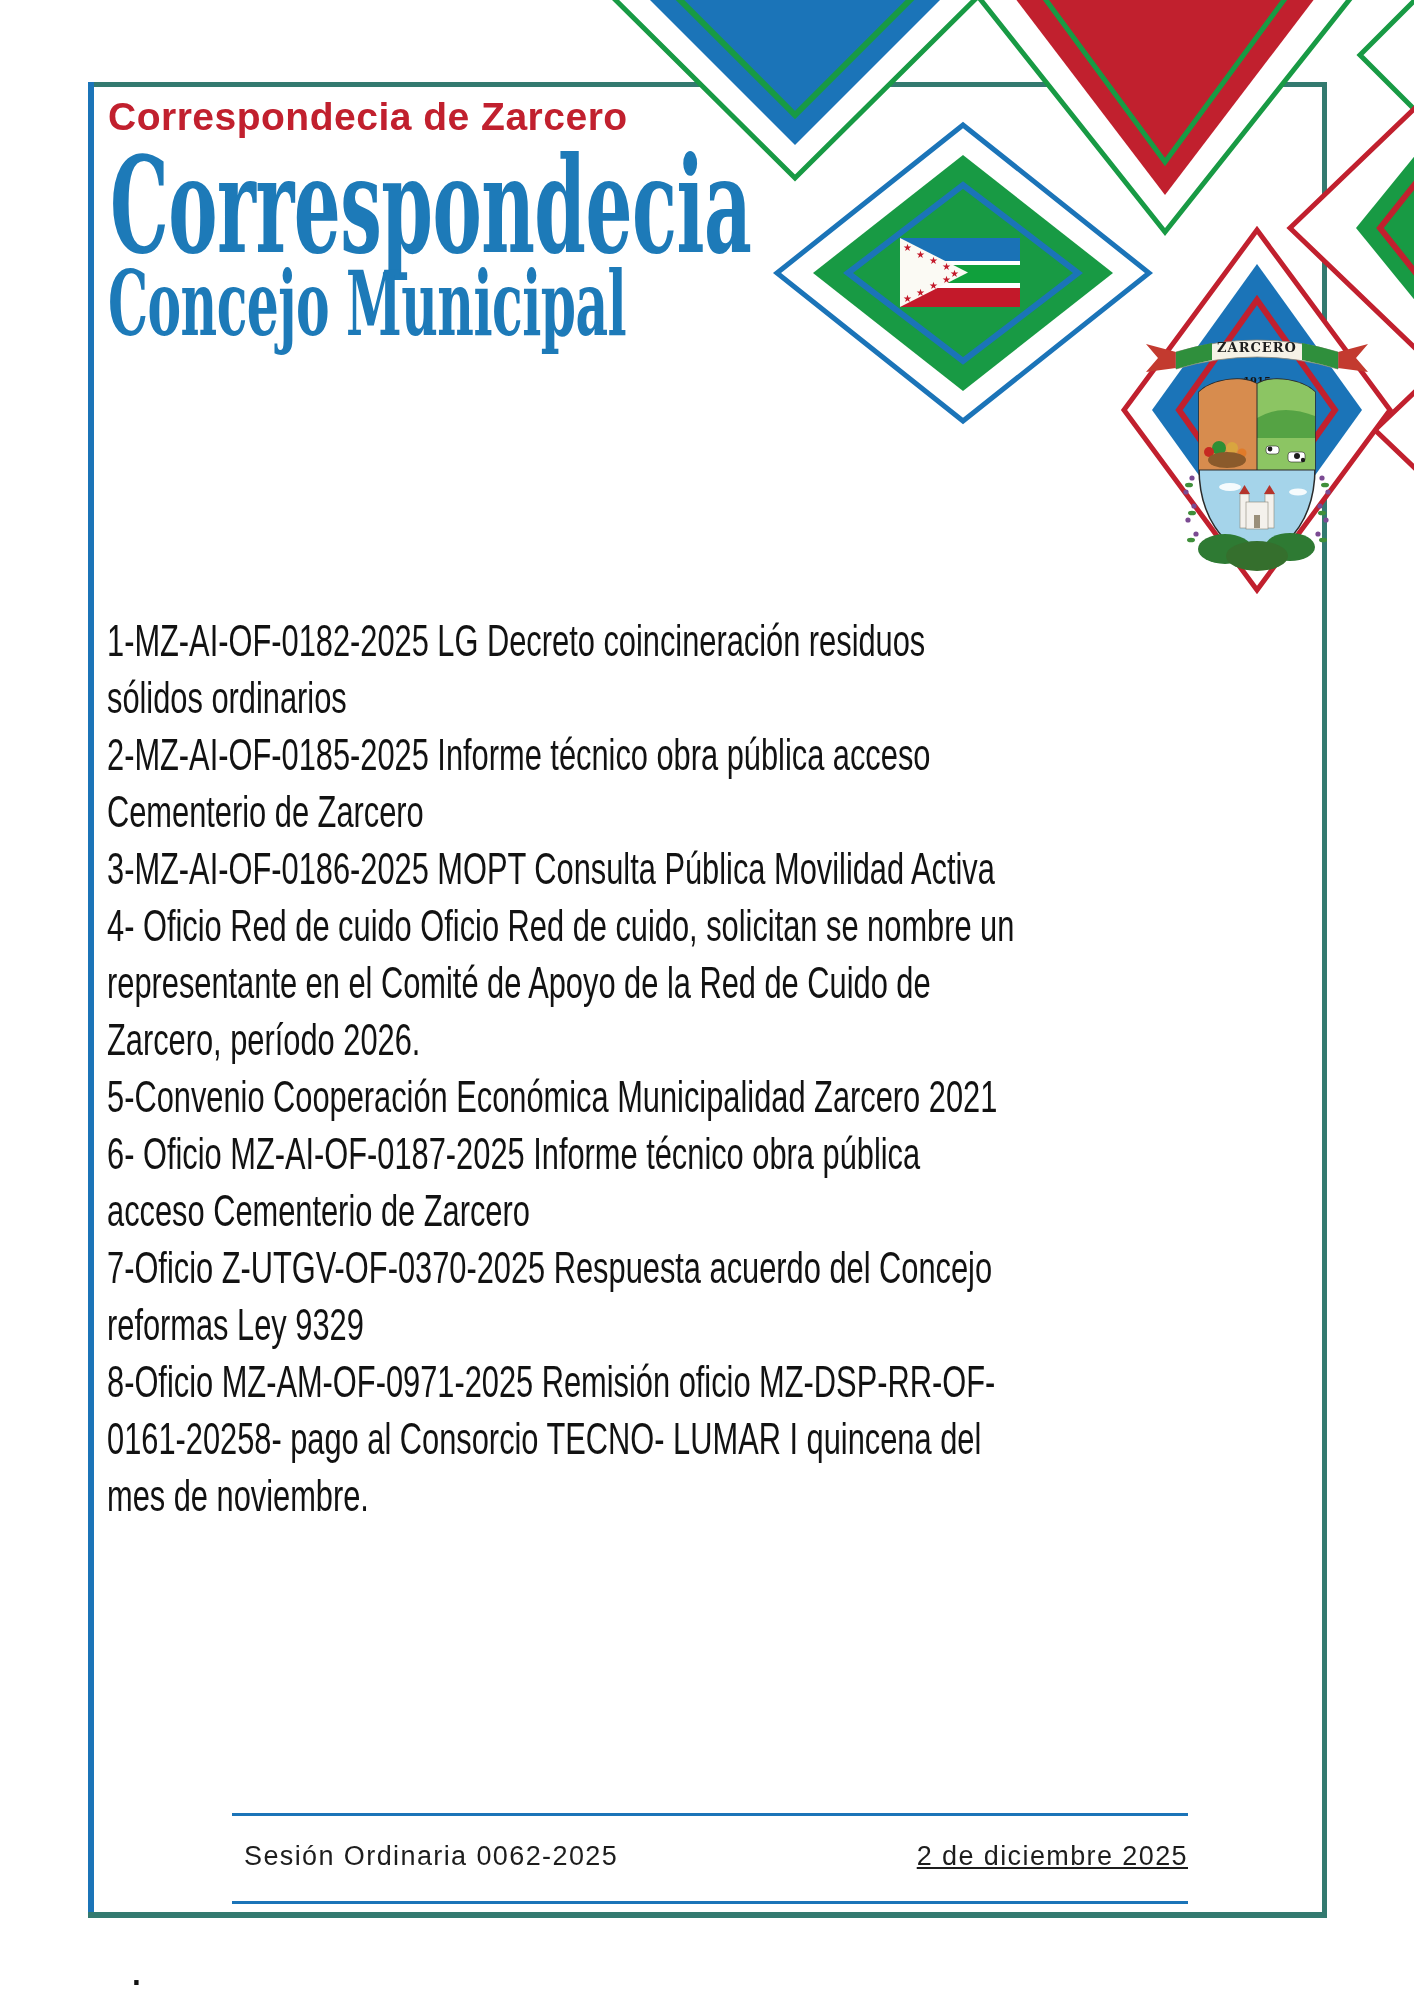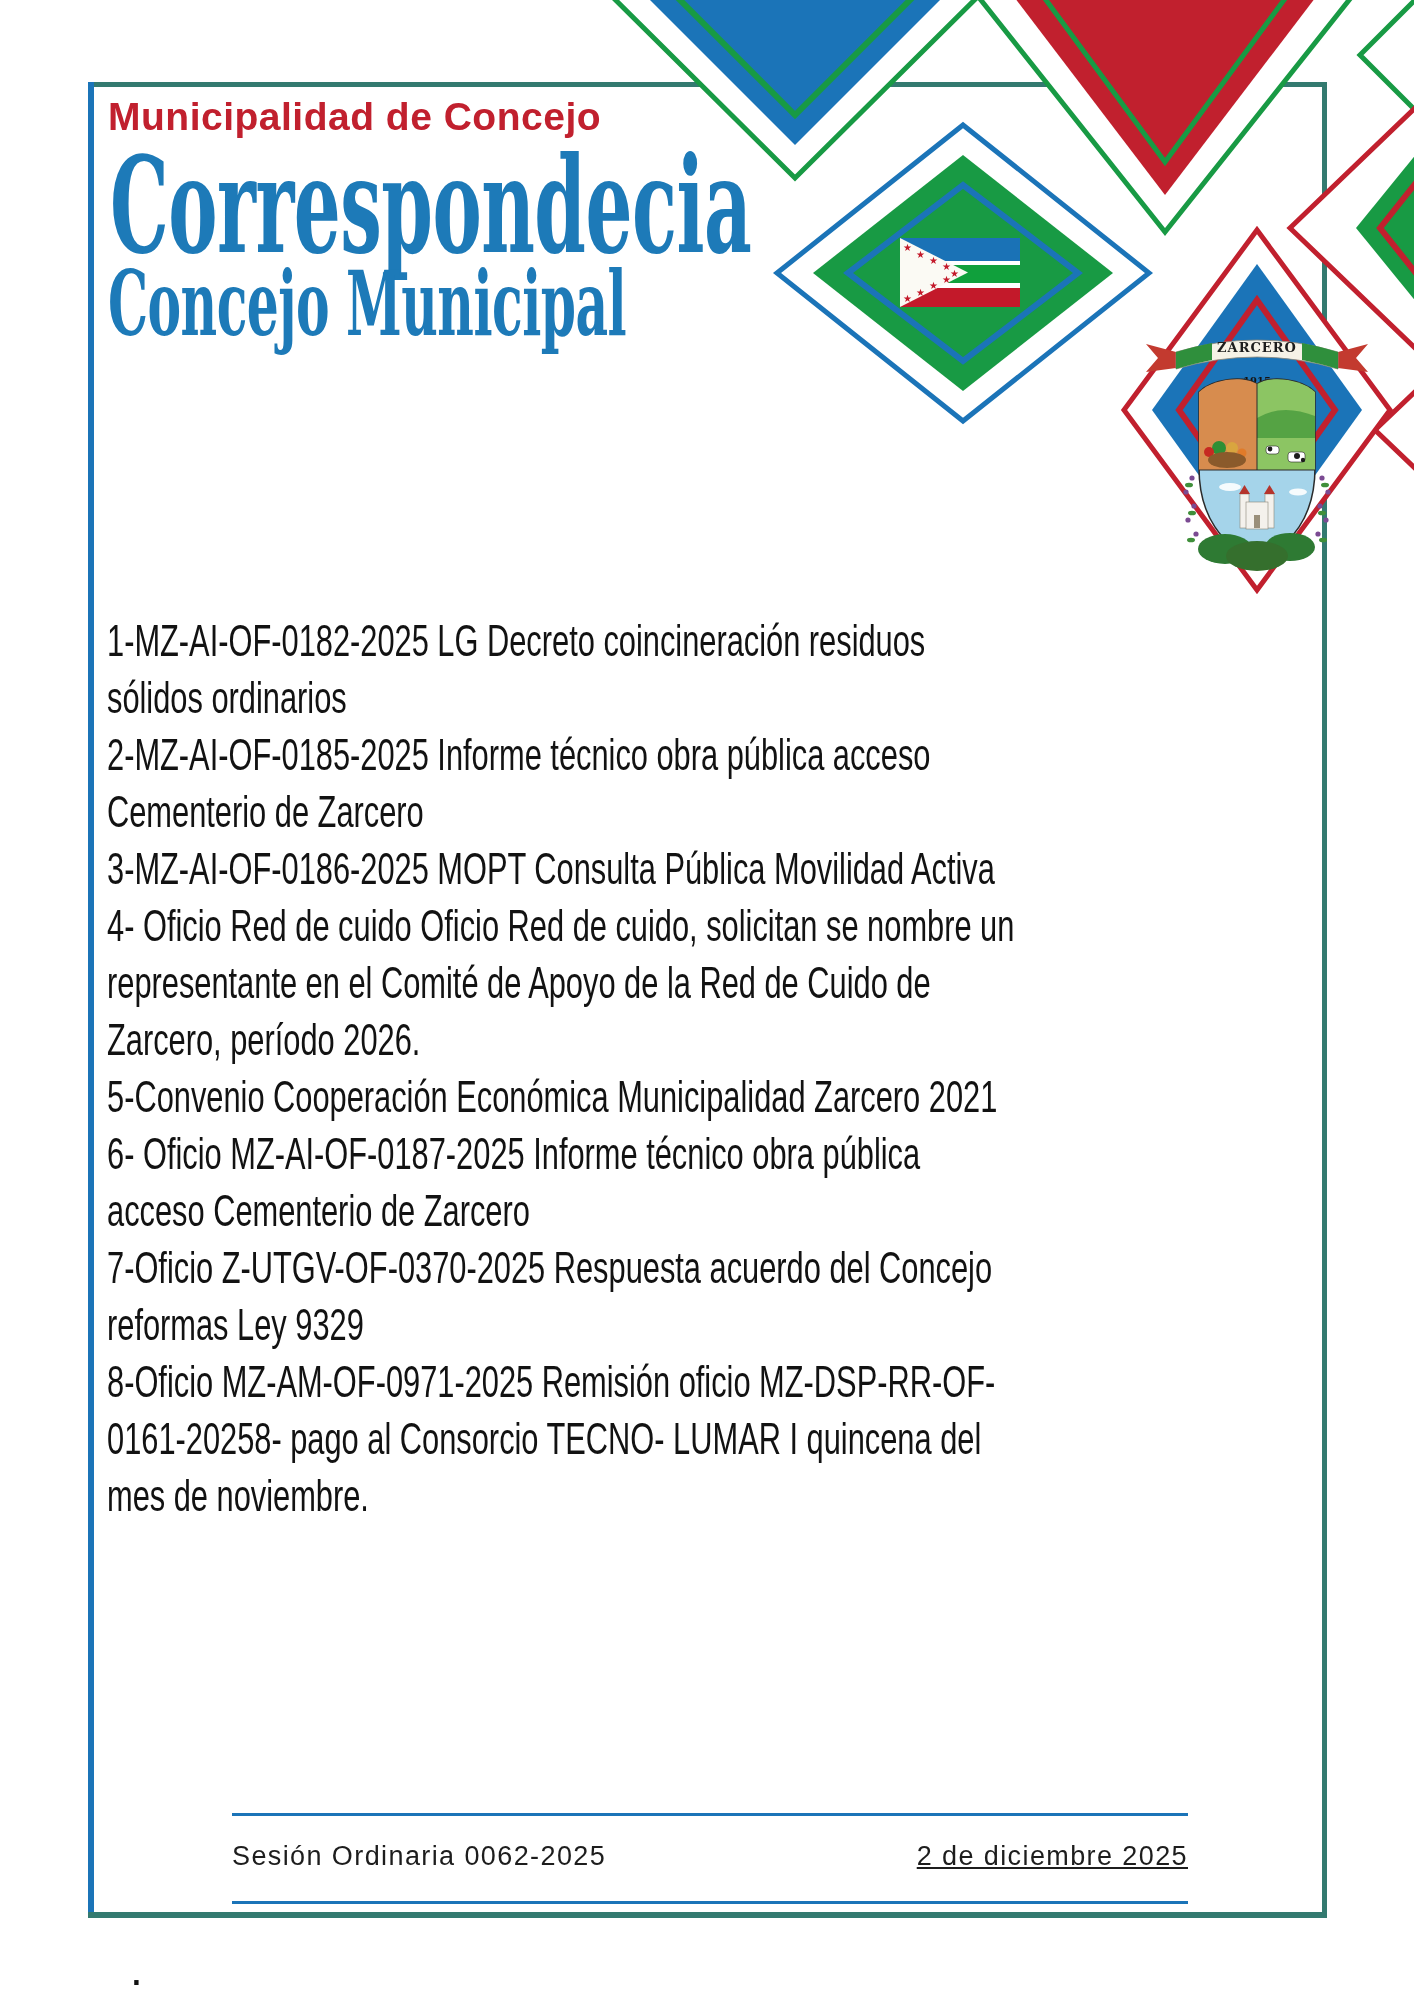--- a/index.html
+++ b/index.html
@@ -40,21 +40,21 @@
     position:absolute;left:107px;top:612px;width:1300px;
     transform:scaleX(.70);transform-origin:left top;
     font-size:44px;line-height:57px;color:var(--body_text);
   }
   .body-text p{margin:0;}
   
   .rule{position:absolute;height:3px;background:var(--blue);}
   .rule-top{left:232px;top:1813px;width:956px;}
   .rule-bottom{left:232px;top:1901px;width:956px;}
   .footer-session{
-    position:absolute;left:232px;top:1841px;
+    position:absolute;left:244px;top:1841px;
     font-size:27px;letter-spacing:1.4px;color:#1d1d1d;white-space:nowrap;
   }
   .footer-date{
     position:absolute;right:226px;top:1841px;
     font-size:27px;letter-spacing:1.4px;color:#1d1d1d;white-space:nowrap;text-decoration:underline;
   }
   .stray-dot{
     position:absolute;left:130px;top:1946px;
     font-size:46px;color:#111;line-height:1;
   }
@@ -185,21 +185,21 @@
             <circle cx="1326" cy="520" r="2.6" style="fill:#7b4a92"></circle>
           <circle cx="1318" cy="534" r="2.6" style="fill:#7b4a92"></circle>
           <ellipse cx="1325" cy="485" rx="4" ry="2.3" style="fill:#3f8f3a"></ellipse>
           <ellipse cx="1322" cy="513" rx="4" ry="2.3" style="fill:#3f8f3a"></ellipse>
           <ellipse cx="1323" cy="540" rx="4" ry="2.3" style="fill:#3f8f3a"></ellipse>
         </g>
       </g>
     </g>
   </svg>
 
-  <div class="muni">Municipalidad de Concejo</div>
+  <div class="muni">Correspondecia de Zarcero</div>
   <div class="title">Correspondecia</div>
   <div class="subtitle">Concejo Municipal</div>
 
   <div class="body-text">
     <p>1-MZ-AI-OF-0182-2025 LG Decreto coincineración residuos sólidos ordinarios</p>
     <p>2-MZ-AI-OF-0185-2025 Informe técnico obra pública acceso Cementerio de Zarcero</p>
     <p>3-MZ-AI-OF-0186-2025 MOPT Consulta Pública Movilidad Activa</p>
     <p>4- Oficio Red de cuido Oficio Red de cuido, solicitan se nombre un representante en el Comité de Apoyo de la Red de Cuido de Zarcero, período 2026.</p>
     <p>5-Convenio Cooperación Económica Municipalidad Zarcero 2021</p>
     <p>6- Oficio MZ-AI-OF-0187-2025 Informe técnico obra pública acceso Cementerio de Zarcero</p>

